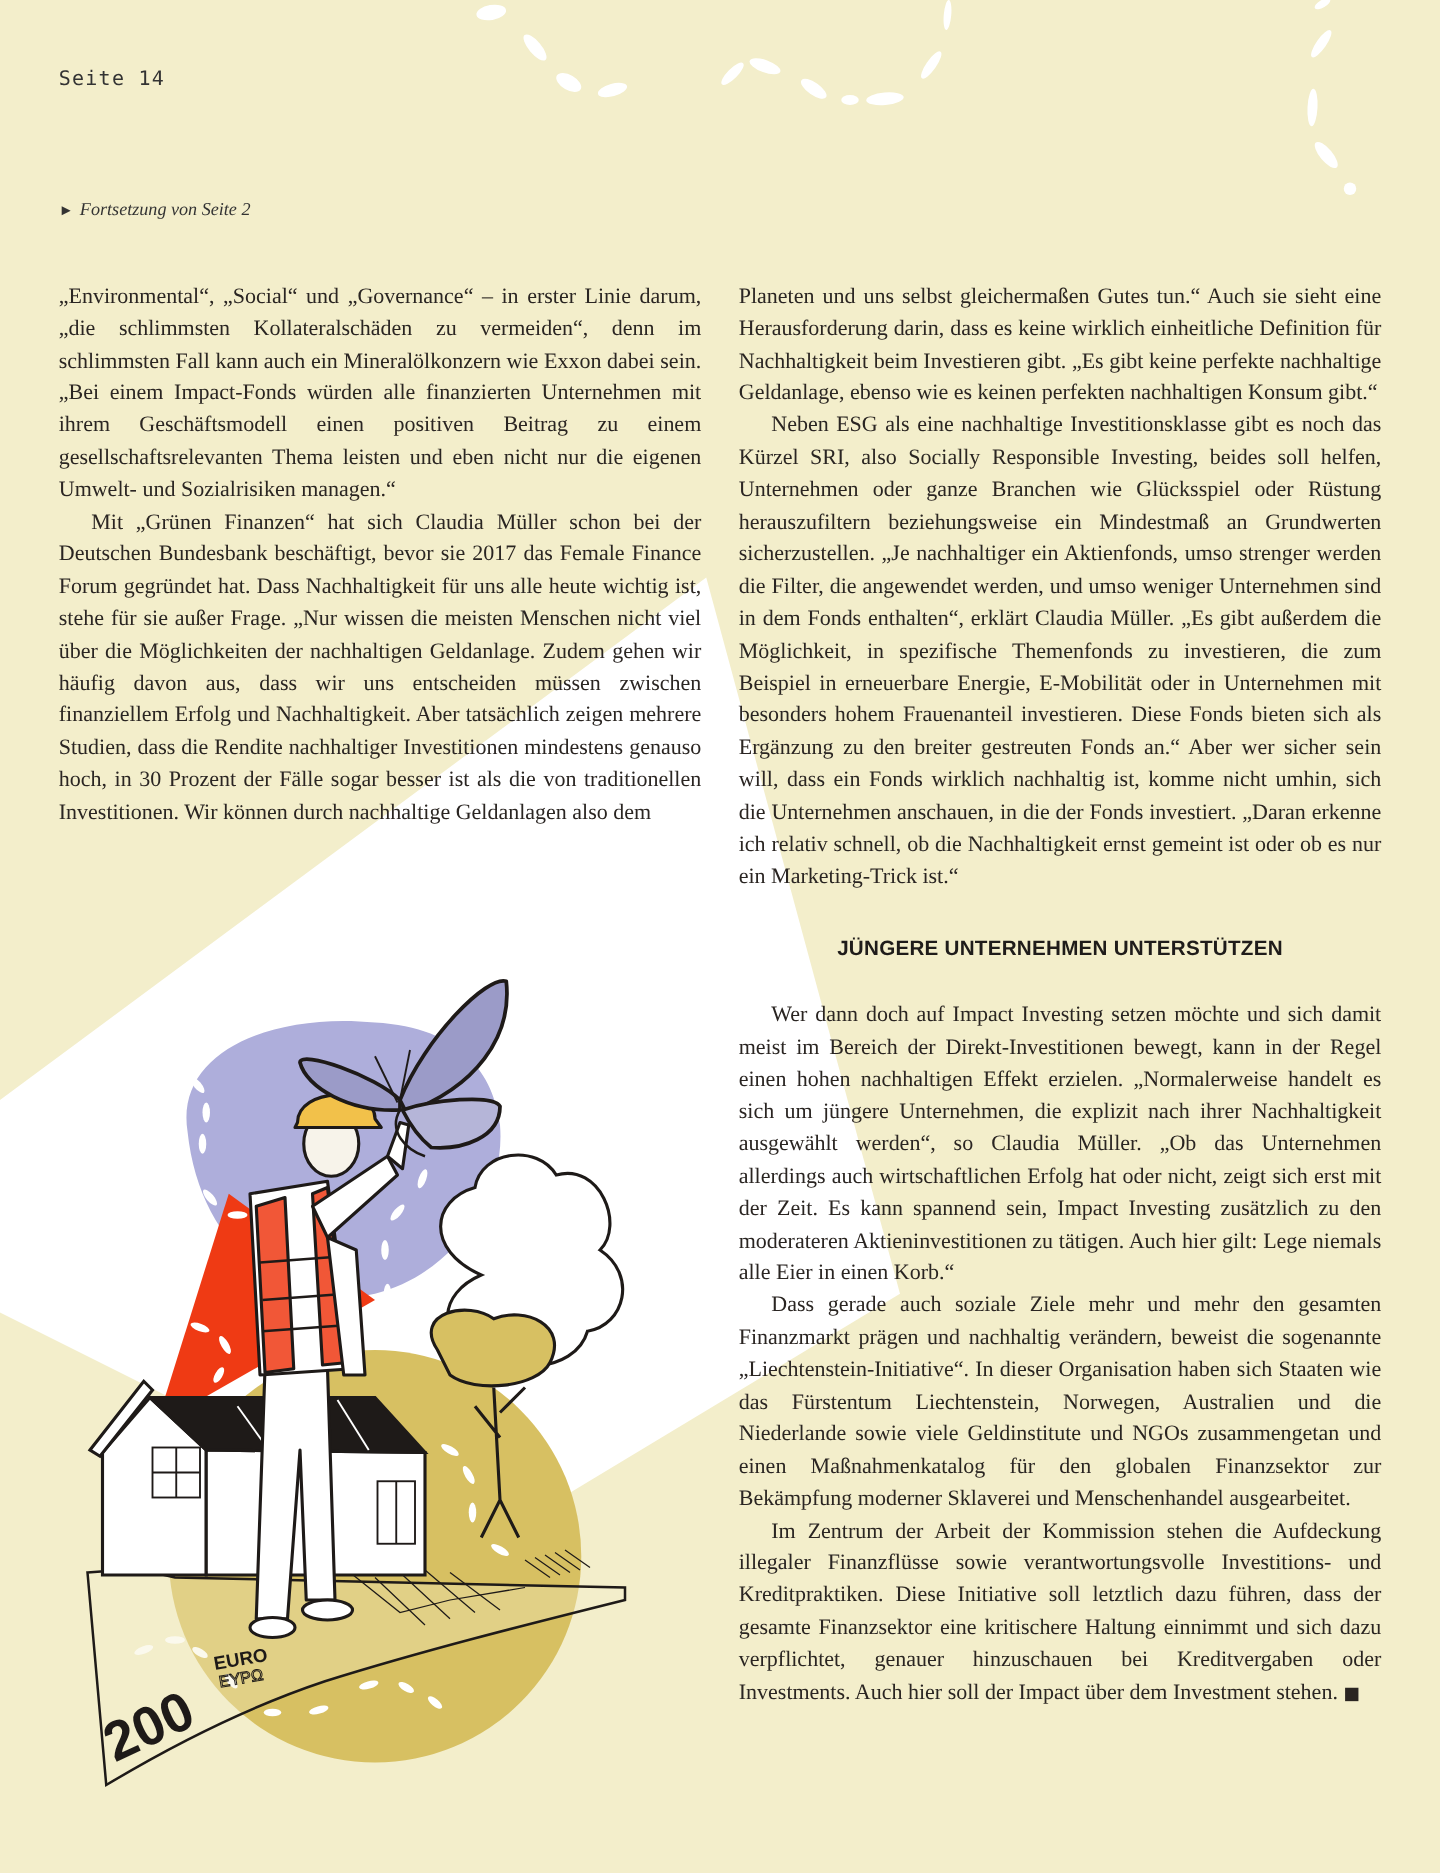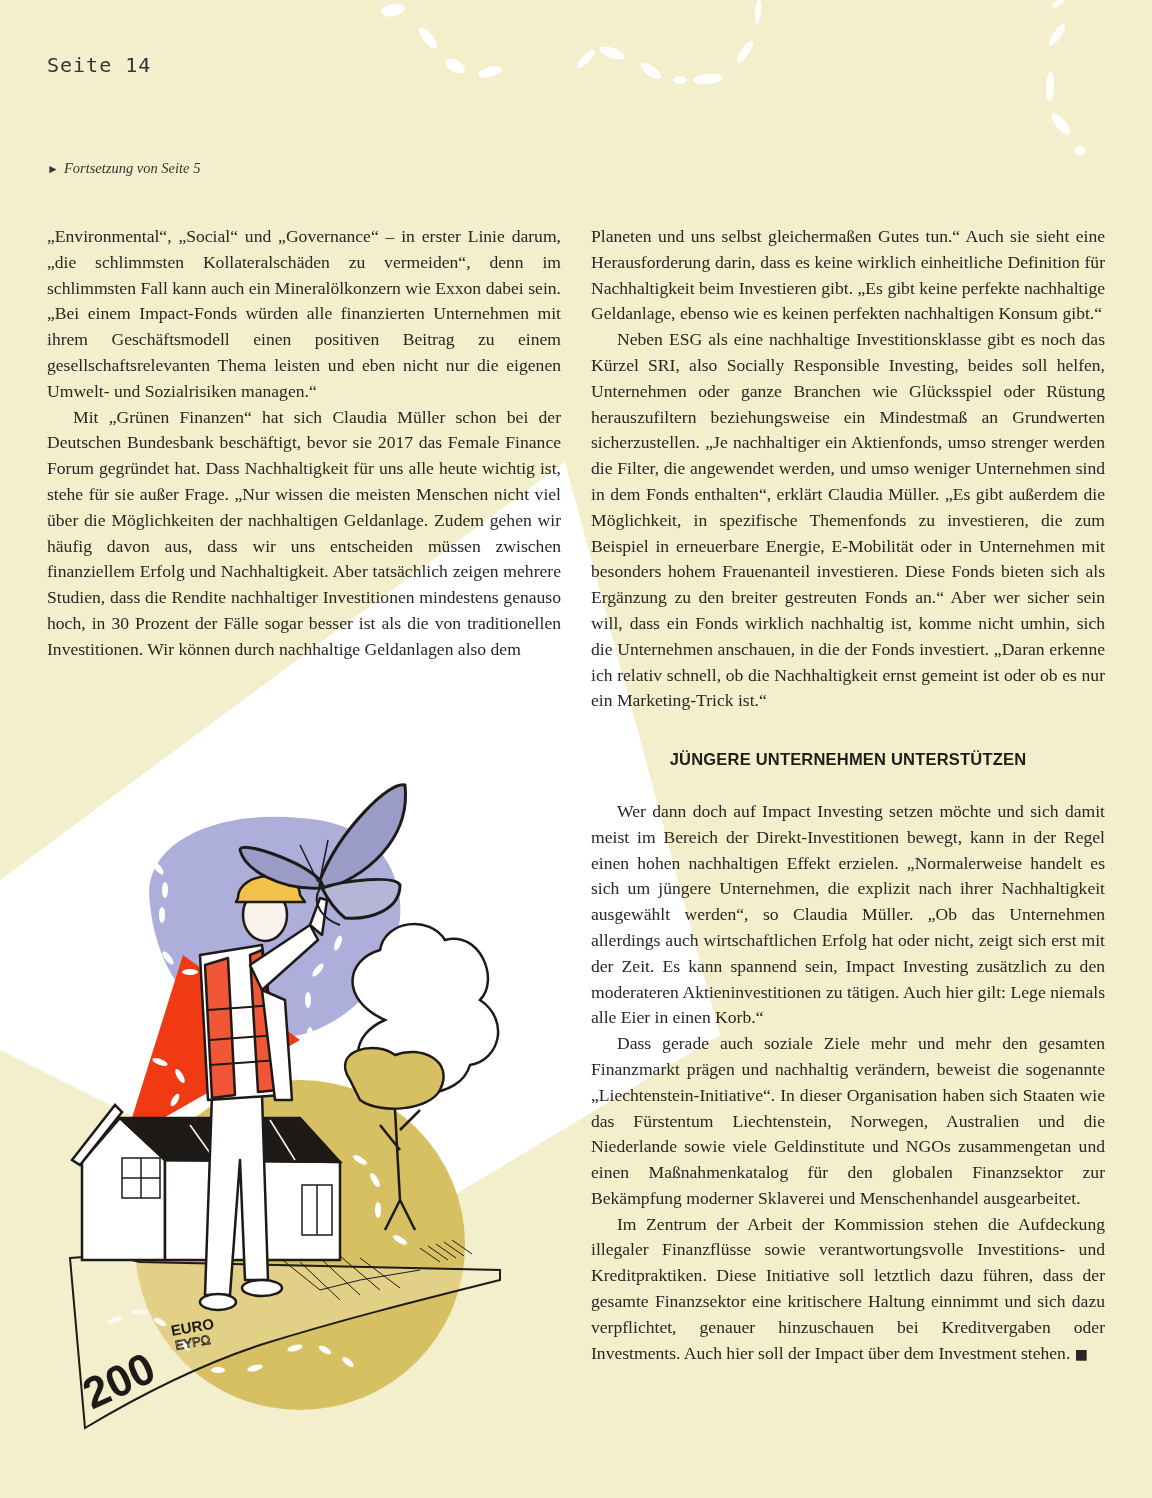--- a/index.html
+++ b/index.html
@@ -6,21 +6,21 @@
   body {
     width: 1152px; height: 1498px;
     position: relative; overflow: hidden;
     background: #f3eecb;
     color: #2a2522;
   }
   .bg-layer { position: absolute; left: 0; top: 0; width: 1152px; height: 1498px; z-index: 0; }
   .page-number {
     position: absolute; left: 47px; top: 53px;
     font-family: "DejaVu Sans Mono", monospace;
-    font-size: 20px; letter-spacing: 1px; color: #333;
+    font-size: 16px; letter-spacing: 1px; color: #333;
     z-index: 2;
   }
   .continuation {
     position: absolute; left: 47px; top: 160px;
     font-family: "Liberation Serif", serif; font-style: italic;
     font-size: 14.5px; color: #333; z-index: 2;
   }
   .continuation .arrow { font-style: normal; font-size: 12px; margin-right: 5px; }
   .column {
     position: absolute; width: 514px; z-index: 2;
@@ -65,21 +65,21 @@
     <ellipse cx="1057" cy="35" rx="4" ry="13" transform="rotate(35 1057 35)"></ellipse>
     <ellipse cx="1050" cy="86" rx="4" ry="15" transform="rotate(3 1050 86)"></ellipse>
     <ellipse cx="1061" cy="124" rx="5" ry="13" transform="rotate(-40 1061 124)"></ellipse>
     <ellipse cx="1080" cy="151" rx="5" ry="5"></ellipse>
   </g>
 </svg>
 
 <div class="page-number">Seite 14</div>
 
 <div class="continuation">
-  <span class="arrow">►</span><span>Fortsetzung von Seite 5</span>
+  <span class="arrow">►</span><span>Fortsetzung von Seite 2</span>
 </div>
 
 <div class="column col-left">
   <p>„Environmental“, „Social“ und „Governance“ – in erster Linie darum, „die schlimmsten Kollateralschäden zu vermeiden“, denn im schlimmsten Fall kann auch ein Mineralölkonzern wie Exxon dabei sein. „Bei einem Impact-Fonds würden alle finanzierten Unternehmen mit ihrem Geschäftsmodell einen positiven Beitrag zu einem gesellschaftsrelevanten Thema leisten und eben nicht nur die eigenen Umwelt- und Sozialrisiken managen.“</p>
   <p class="indent">Mit „Grünen Finanzen“ hat sich Claudia Müller schon bei der Deutschen Bundesbank beschäftigt, bevor sie 2017 das Female Finance Forum gegründet hat. Dass Nachhaltigkeit für uns alle heute wichtig ist, stehe für sie außer Frage. „Nur wissen die meisten Menschen nicht viel über die Möglichkeiten der nach­haltigen Geldanlage. Zudem gehen wir häufig davon aus, dass wir uns entscheiden müssen zwischen finanziellem Erfolg und Nachhaltigkeit. Aber tatsächlich zeigen mehrere Studien, dass die Rendite nachhaltiger Investitionen mindestens genauso hoch, in 30 Prozent der Fälle sogar besser ist als die von traditionellen Investitionen. Wir können durch nachhaltige Geldanlagen also dem</p>
 </div>
 
 <div class="column col-right">
   <p>Planeten und uns selbst gleichermaßen Gutes tun.“ Auch sie sieht eine Herausforderung darin, dass es keine wirklich einheitliche Definition für Nachhaltigkeit beim Investieren gibt. „Es gibt keine perfekte nachhaltige Geldanlage, ebenso wie es keinen perfekten nachhaltigen Konsum gibt.“</p>
   <p class="indent">Neben ESG als eine nachhaltige Investitionsklasse gibt es noch das Kürzel SRI, also Socially Responsible Investing, beides soll helfen, Unternehmen oder ganze Branchen wie Glücksspiel oder Rüstung herauszufiltern beziehungsweise ein Mindestmaß an Grundwerten sicherzustellen. „Je nachhaltiger ein Aktienfonds, umso strenger werden die Filter, die angewendet werden, und umso weniger Unternehmen sind in dem Fonds enthalten“, erklärt Claudia Müller. „Es gibt außerdem die Möglichkeit, in spezifische Themenfonds zu investieren, die zum Beispiel in erneuerbare Energie, E-Mobilität oder in Unternehmen mit besonders hohem Frauenanteil investieren. Diese Fonds bieten sich als Ergänzung zu den breiter gestreuten Fonds an.“ Aber wer sicher sein will, dass ein Fonds wirklich nachhaltig ist, komme nicht umhin, sich die Unternehmen anschauen, in die der Fonds investiert. „Daran erkenne ich relativ schnell, ob die Nachhaltigkeit ernst gemeint ist oder ob es nur ein Marketing-Trick ist.“</p>

